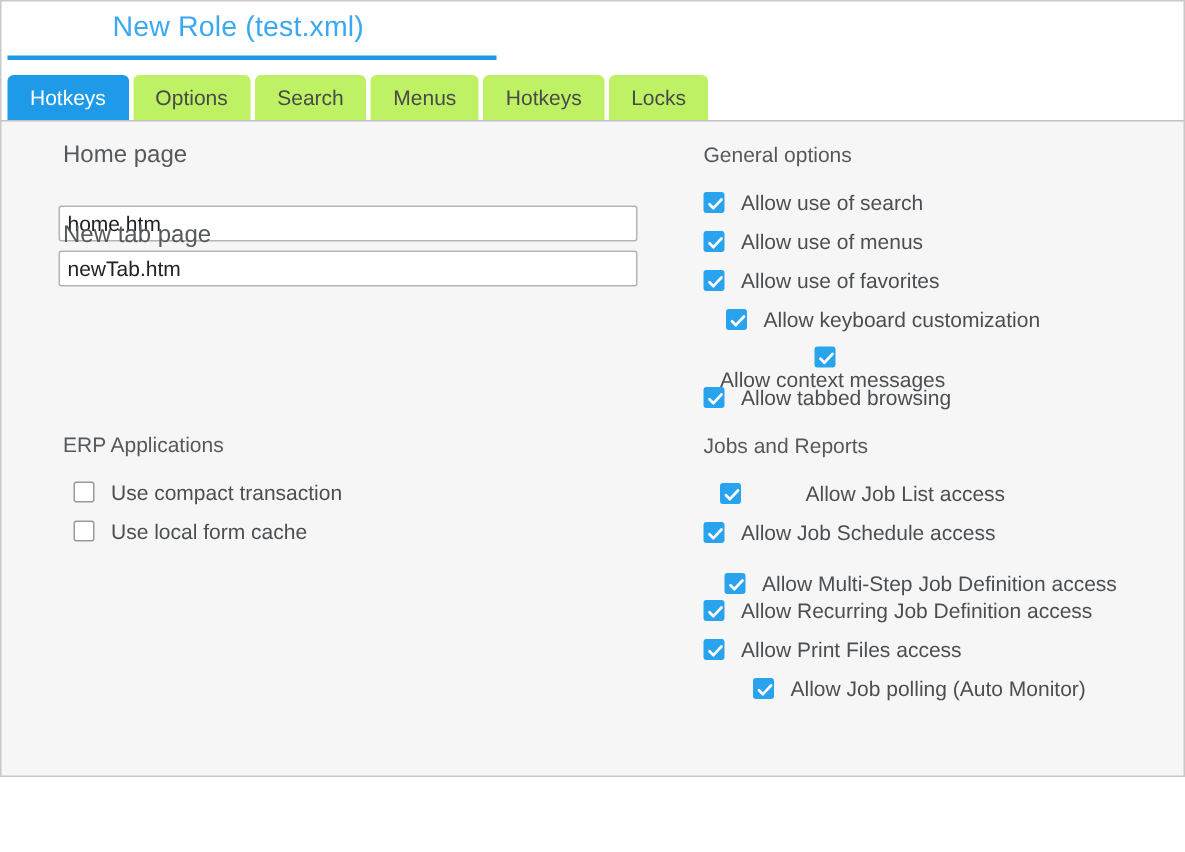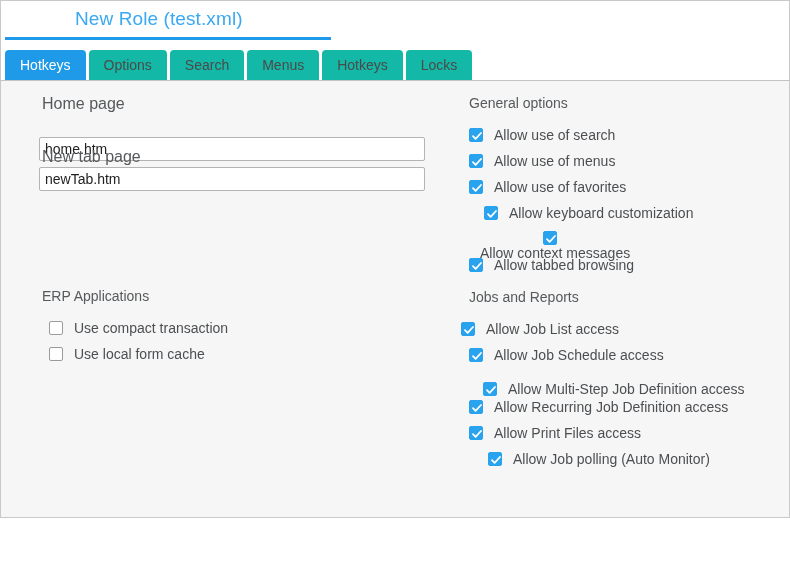--- a/index.html
+++ b/index.html
@@ -92,21 +92,21 @@
     border-right: 1px solid #c9c9c9;
     display: flex;
     align-items: flex-end;
     padding-left: 4px;
   }
   .tab {
     height: 30px;
     box-sizing: border-box;
     padding: 0 15px;
     margin-right: 3px;
-    background: #14b8a6;
+    background: #bef264;
     color: #4a4a4a;
     font-size: 14px;
     line-height: 30px;
     border-radius: 4px 4px 0 0;
     cursor: pointer;
     user-select: none;
     white-space: nowrap;
   }
   .tab.active {
     background: #1e9ae8;
@@ -297,21 +297,21 @@
         <span class="cbox on">
           <svg width="12" height="12" viewBox="0 0 12 12">
               <path d="M2 6.2 L4.6 8.8 L10 3" fill="none" stroke="#ffffff" stroke-width="1.8" stroke-linecap="round" stroke-linejoin="round"></path>
             </svg>
         </span>
         <span class="check-label">Allow tabbed browsing</span>
       </div>
 
       <div class="group-title" style="left:13px; top:208px;">Jobs and Reports</div>
 
-      <div class="check-row" style="left:5px; top:240px;">
+      <div class="check-row" style="left:24px; top:240px;gap:32px;">
         <span class="cbox on">
           <svg width="12" height="12" viewBox="0 0 12 12">
               <path d="M2 6.2 L4.6 8.8 L10 3" fill="none" stroke="#ffffff" stroke-width="1.8" stroke-linecap="round" stroke-linejoin="round"></path>
             </svg>
         </span>
         <span class="check-label">Allow Job List access</span>
       </div>
 
       <div class="check-row" style="left:13px; top:266px;">
         <span class="cbox on">
@@ -342,21 +342,21 @@
 
       <div class="check-row" style="left:13px; top:344px;">
         <span class="cbox on">
           <svg width="12" height="12" viewBox="0 0 12 12">
               <path d="M2 6.2 L4.6 8.8 L10 3" fill="none" stroke="#ffffff" stroke-width="1.8" stroke-linecap="round" stroke-linejoin="round"></path>
             </svg>
         </span>
         <span class="check-label">Allow Print Files access</span>
       </div>
 
-      <div class="check-row" style="left:13px; top:370px;padding-left:19px;">
+      <div class="check-row" style="left:27px; top:370px;padding-left:19px;">
         <span class="cbox on">
           <svg width="12" height="12" viewBox="0 0 12 12">
               <path d="M2 6.2 L4.6 8.8 L10 3" fill="none" stroke="#ffffff" stroke-width="1.8" stroke-linecap="round" stroke-linejoin="round"></path>
             </svg>
         </span>
         <span class="check-label">Allow Job polling (Auto Monitor)</span>
       </div>
 
     </div>
   </div>

